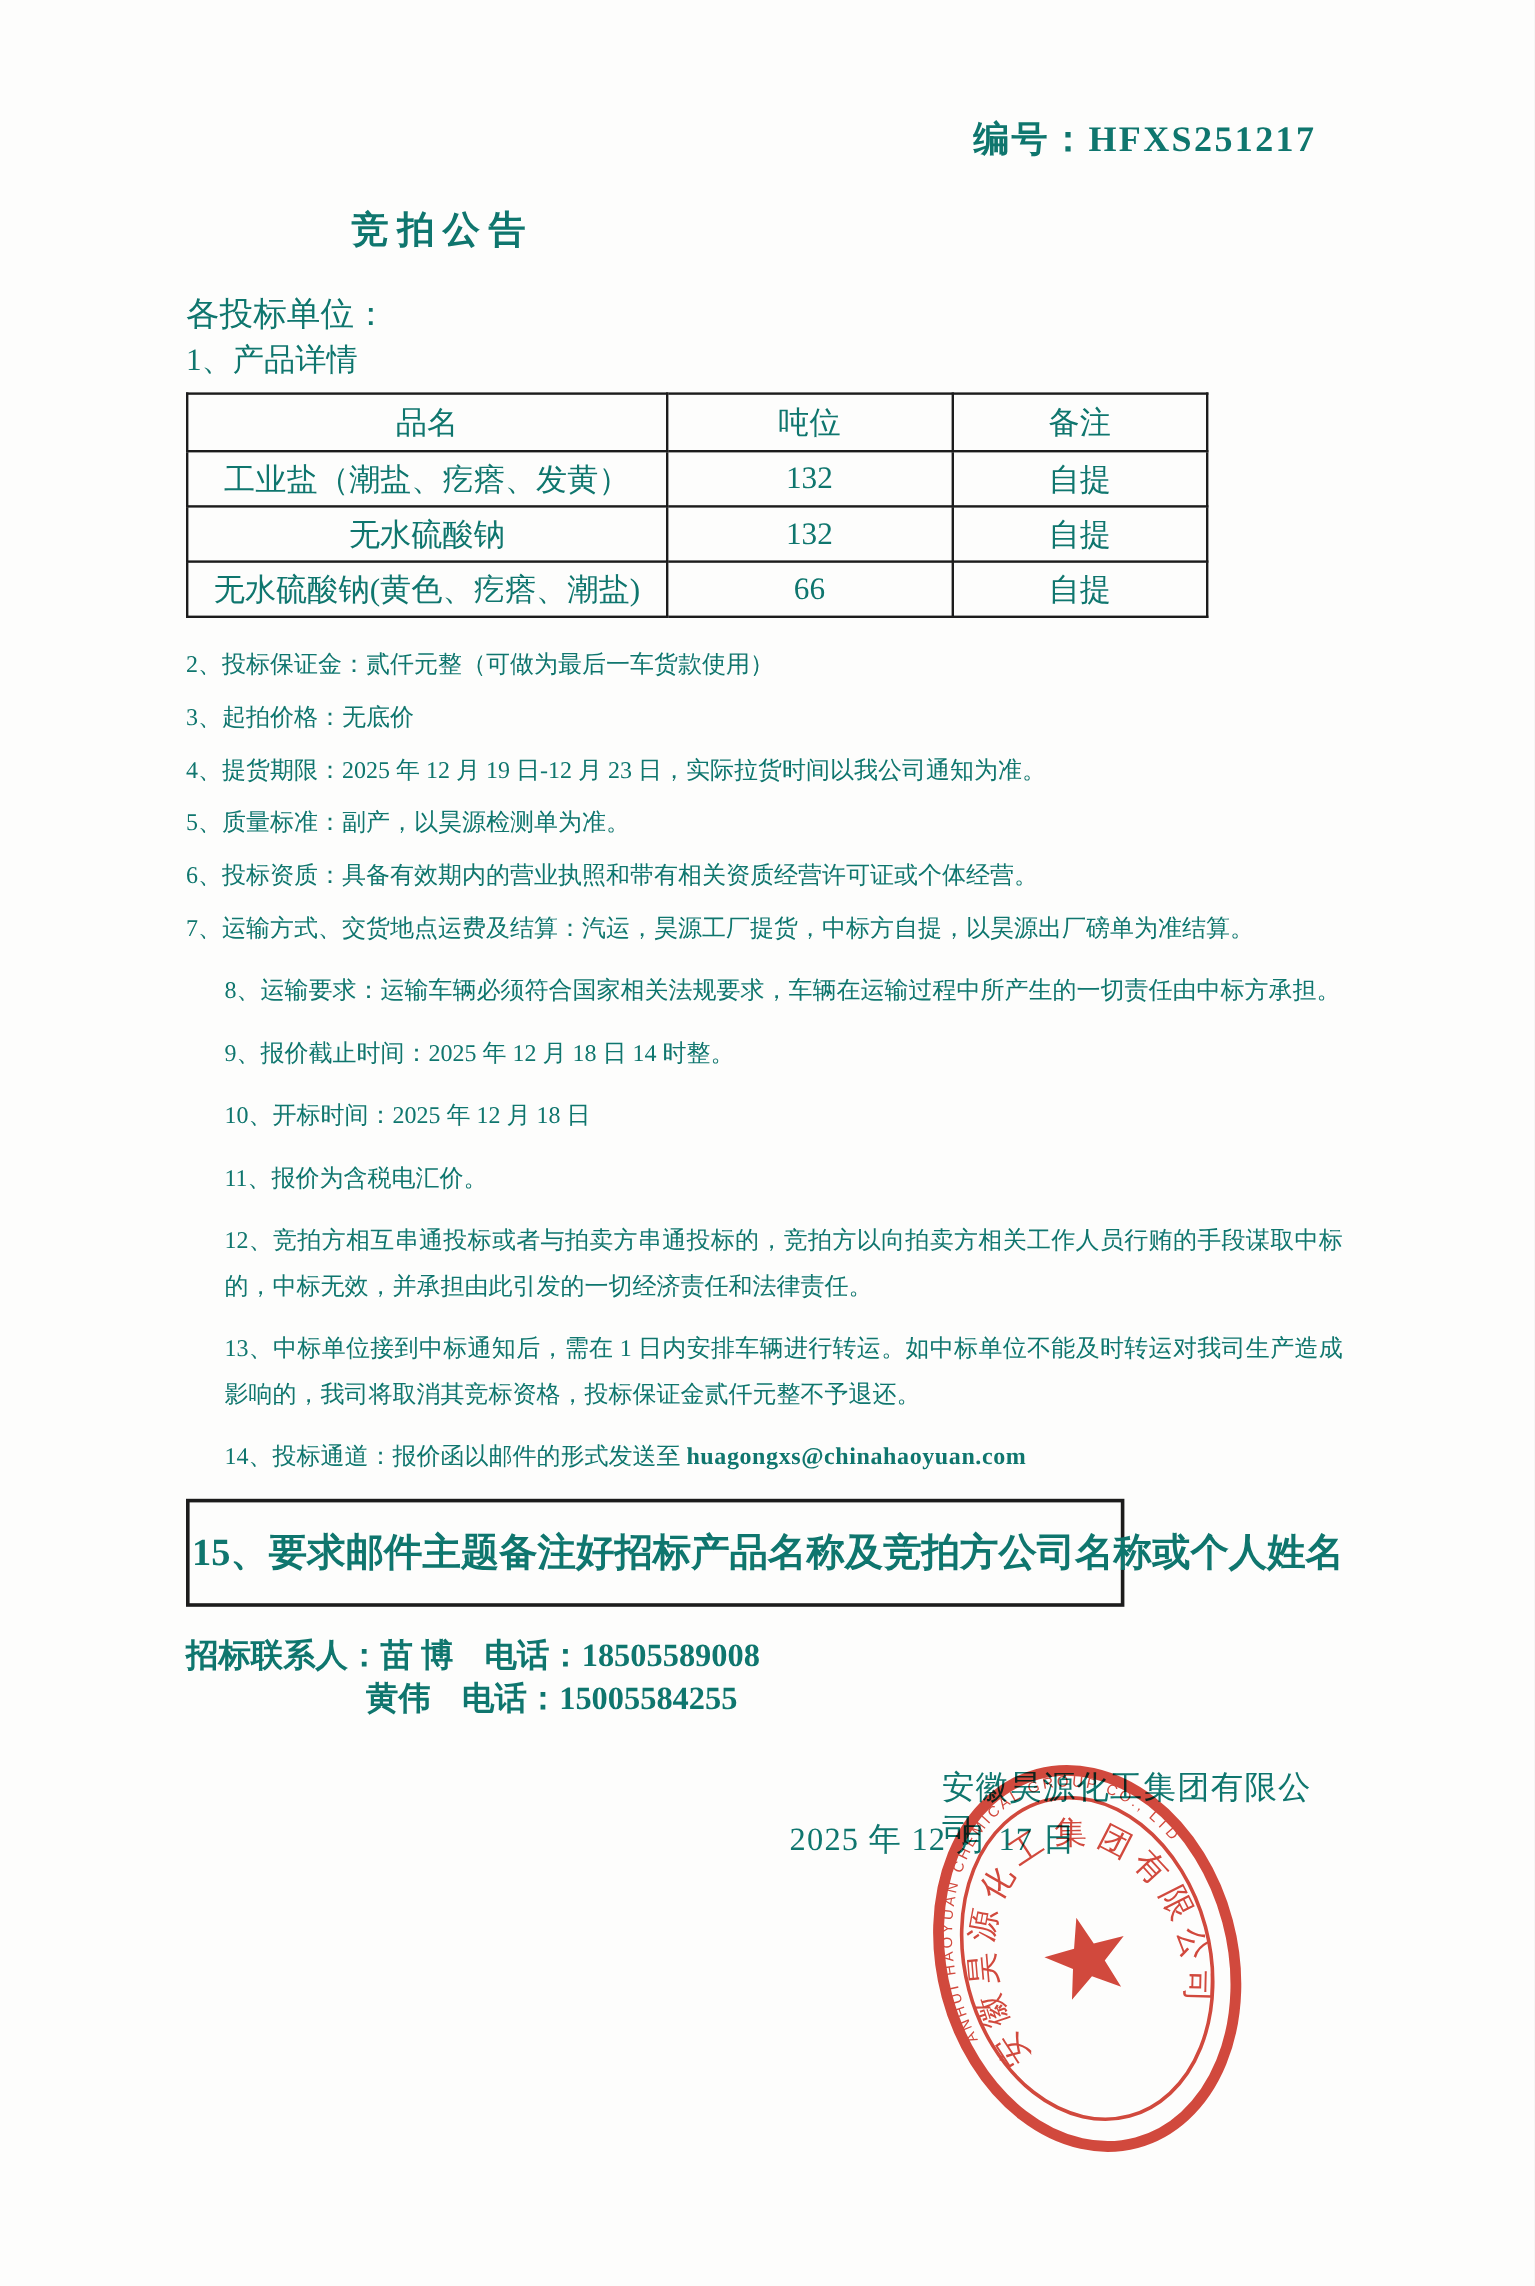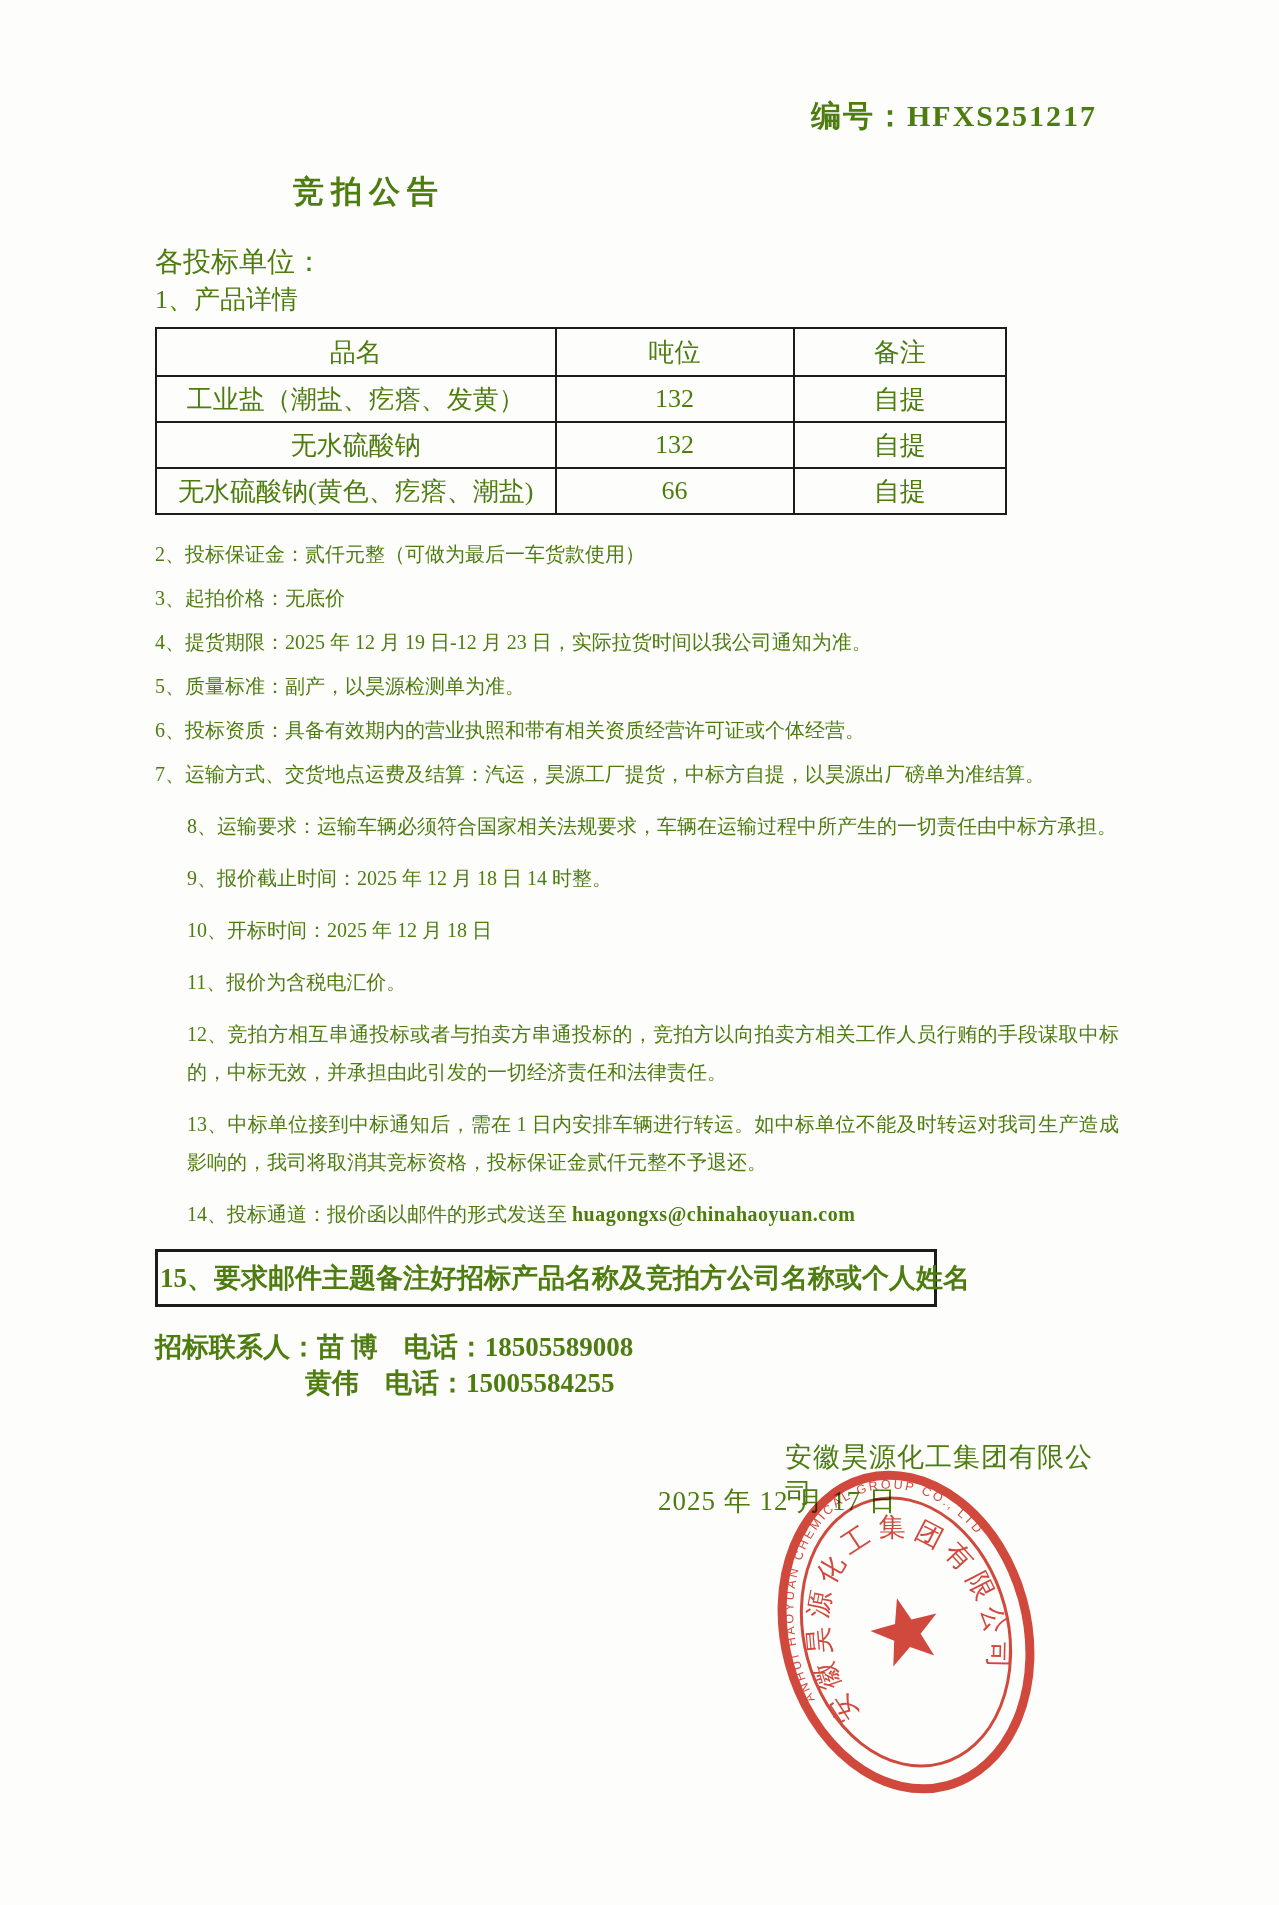--- a/index.html
+++ b/index.html
@@ -3,21 +3,21 @@
 <meta charset="utf-8">
 <style>
   html,body{margin:0;padding:0;background:#e9e9e9;}
   .page{
     position:relative;
     width:1279px;height:1905px;
     margin:0 auto;
     background:#fdfdfc;
     overflow:hidden;
     font-family:"Liberation Serif","DejaVu Serif",serif;
-    color:#4d7c0f;
+    color:#0f766e;
   }
   .content{padding:0 160px 0 155px;}
   
   .doc-number{
     padding-top:96px;
     margin-left:656px;
     font-size:30px;font-weight:bold;letter-spacing:2px;
     white-space:nowrap;
   }
   
@@ -53,22 +53,22 @@
     text-align:justify;
   }
   .items p:first-child{margin-top:20px;}
   .items p.gap{margin-top:14px;margin-left:32px;}
   .items .email{font-weight:bold;letter-spacing:0.5px;}
   
   .boxed-note{
     margin-top:16px;
     width:772px;
     border:3px solid #1c1c1c;
-    padding:8px 2px;
-    font-size:27px;font-weight:bold;
+    padding:20px 2px;
+    font-size:32px;font-weight:bold;
     text-align:right;
     white-space:nowrap;
   }
   
   .contacts{
     margin-top:22px;
     display:flex;
     font-size:27px;font-weight:bold;
     white-space:nowrap;
     flex-direction:column;

